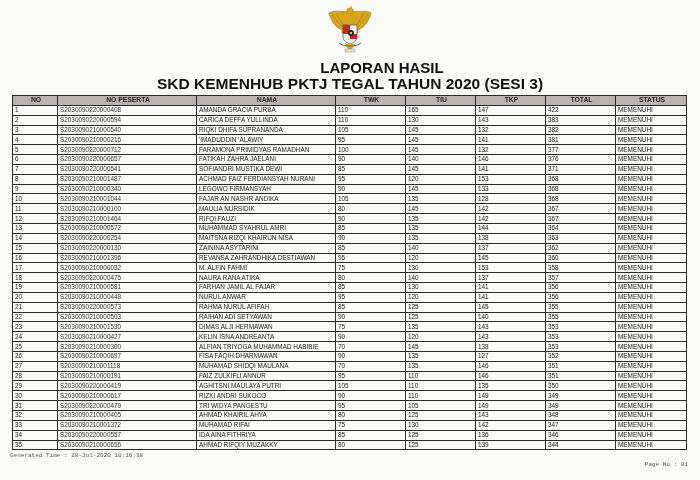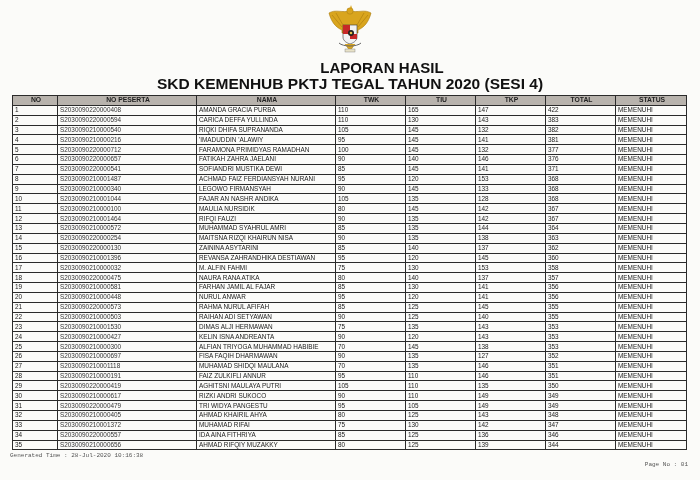--- a/index.html
+++ b/index.html
@@ -75,21 +75,21 @@
     <circle cx="28" cy="30" r="3" fill="#222"></circle>
     <circle cx="28" cy="30" r="1.3" fill="#e6c34a"></circle>
 
     <path d="M22 41 L27 48 L32 41" fill="#d9a51e" stroke="#a97a0e" stroke-width="0.5"></path>
     <path d="M16 40 C20 44 34 44 38 40" fill="none" stroke="#666" stroke-width="1"></path>
     <rect x="22" y="46" width="10" height="3" fill="#e8e2c8" stroke="#777" stroke-width="0.4"></rect>
   </svg>
 </div>
 
 <div class="title1">LAPORAN HASIL</div>
-<div class="title2">SKD KEMENHUB PKTJ TEGAL TAHUN 2020 (SESI 4)</div>
+<div class="title2">SKD KEMENHUB PKTJ TEGAL TAHUN 2020 (SESI 3)</div>
 
 <table class="results">
   <colgroup>
     <col style="width:45px">
     <col style="width:139px">
     <col style="width:139px">
     <col style="width:70px">
     <col style="width:70px">
     <col style="width:70px">
     <col style="width:70px">

